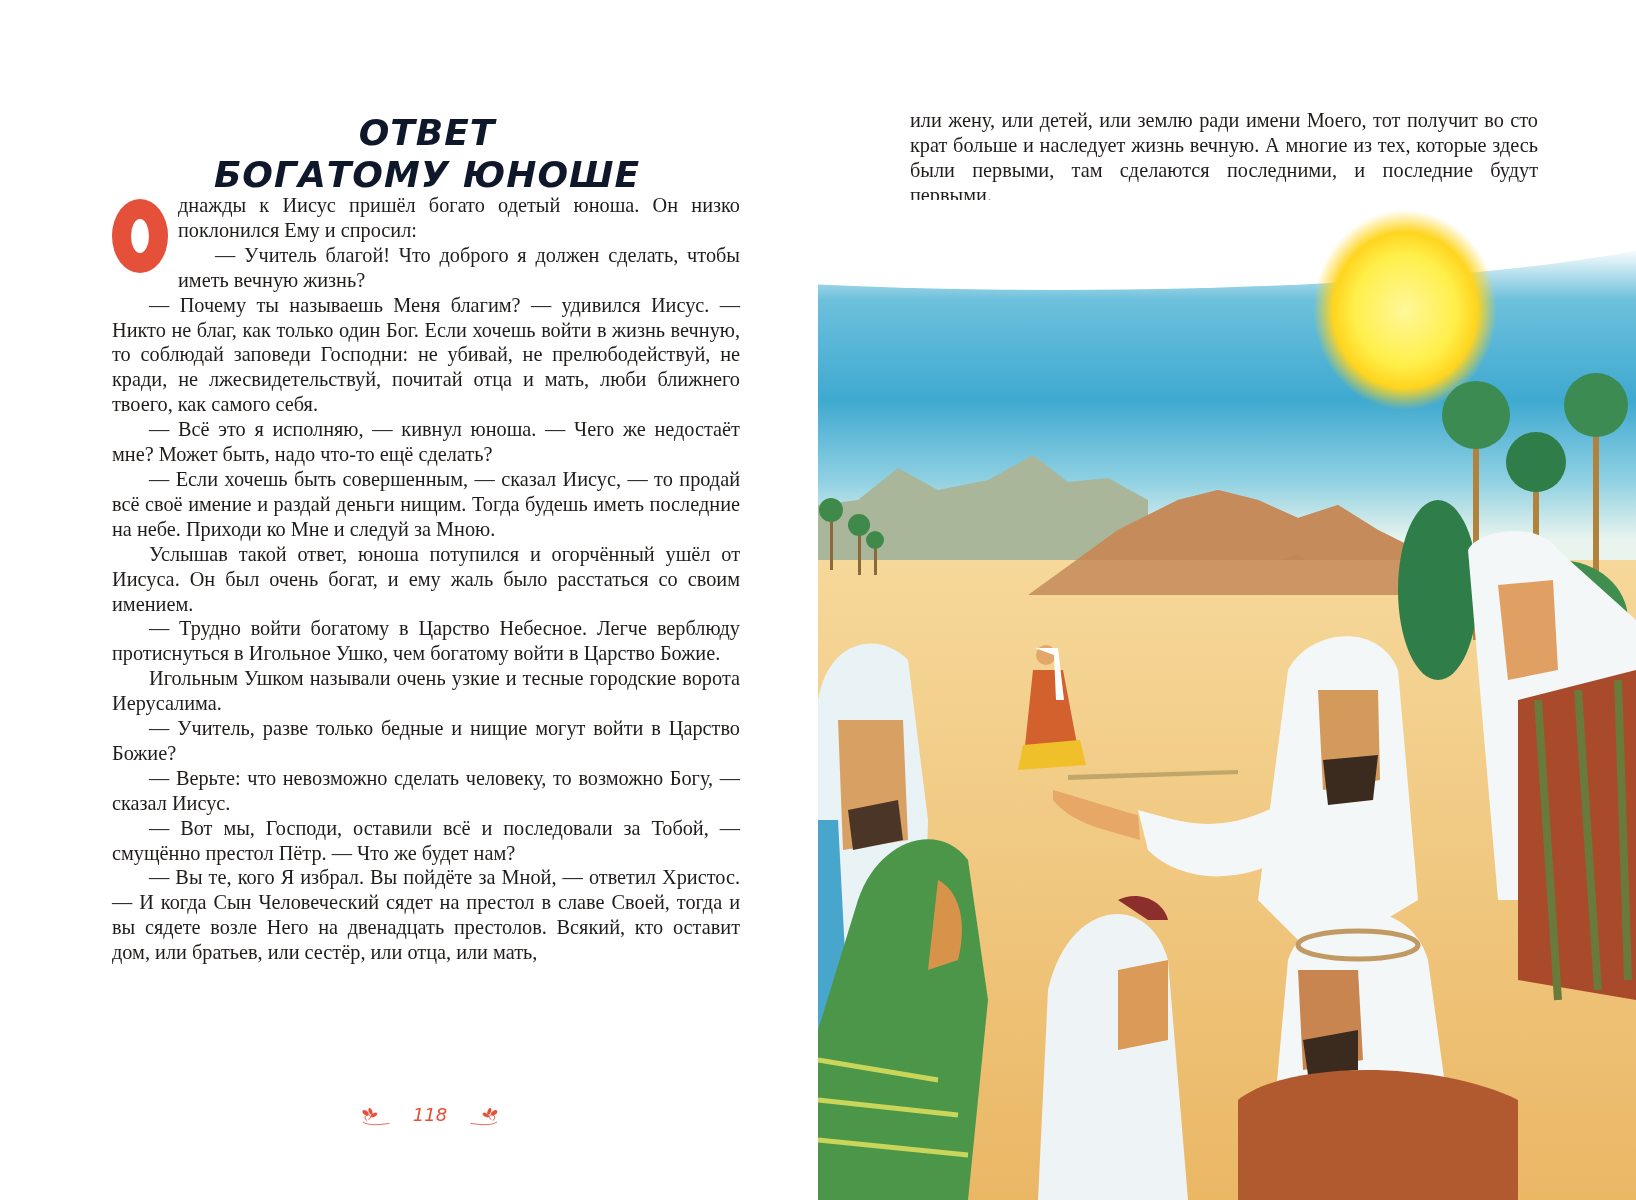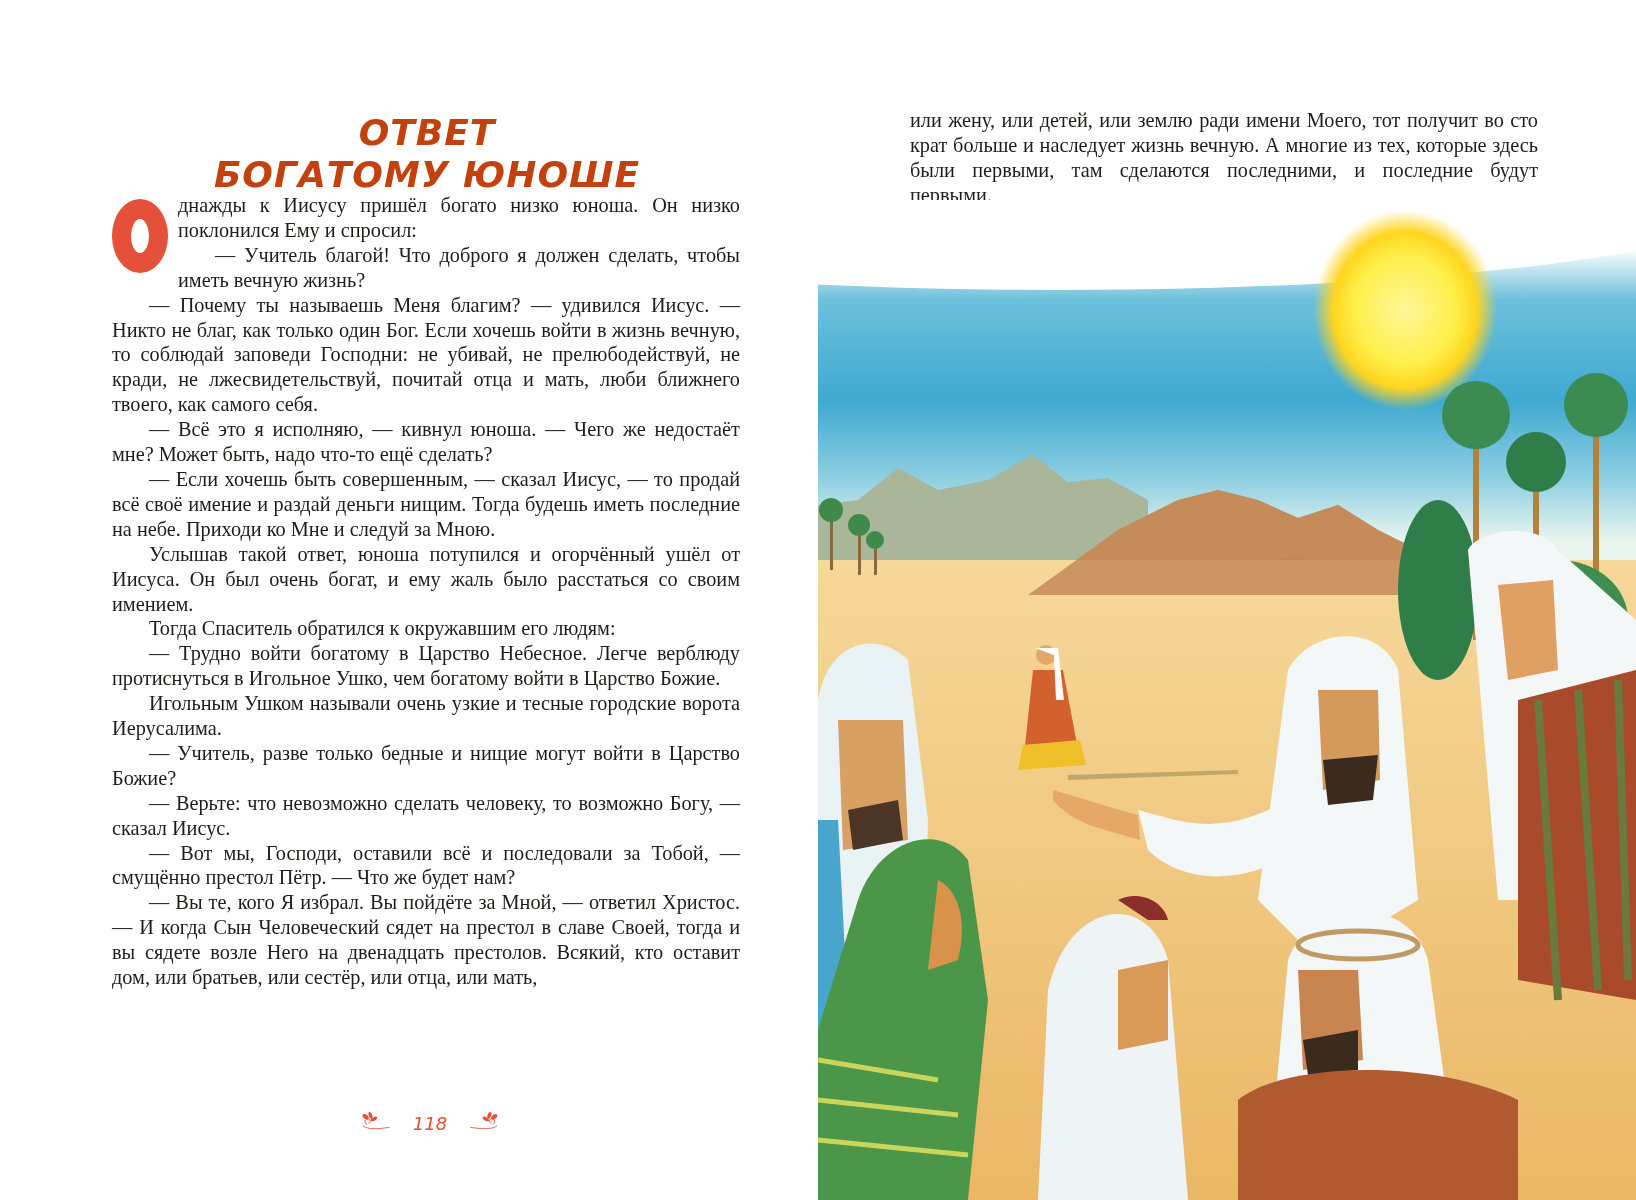--- a/index.html
+++ b/index.html
@@ -6,21 +6,21 @@
   body {
     width:1636px; height:1200px; background:#ffffff; position:relative; overflow:hidden;
     font-family: "Liberation Serif", "DejaVu Serif", serif; color:#1f1c1a;
   }
   .spread { position:absolute; inset:0; }
   .page-left { position:absolute; left:0; top:0; width:818px; height:1200px; background:#fff; }
   .page-right { position:absolute; left:818px; top:0; width:818px; height:1200px; background:#fff; }
 
   .title {
     position:absolute; left:112px; width:630px; top:88px; text-align:center;
-    color:#c2410c; font-family:"DejaVu Sans", "Liberation Sans", sans-serif;
+    color:#0f172a; font-family:"DejaVu Sans", "Liberation Sans", sans-serif;
     font-weight:bold; font-style:italic; font-size:36px; line-height:42px; letter-spacing:1px;
   }
   .title span { display:block; }
 
   .body-text {
     position:absolute; left:112px; top:193px; width:628px;
     font-size:20.3px; line-height:24.9px; text-align:justify; hyphens:manual;
   }
   .body-text p { margin:0; text-indent:37px; }
   .body-text p.first { text-indent:0; }
@@ -29,21 +29,21 @@
     background:#e4503a; border-radius:50% / 50%; position:relative;
   }
   .dropcap::after {
     content:""; position:absolute; left:19px; top:20px; width:18px; height:34px;
     background:#fff; border-radius:50%;
   }
   .dropcap .letter { position:absolute; width:1px; height:1px; overflow:hidden; clip:rect(0 0 0 0); }
 
   .folio {
     position:absolute; left:360px; top:1104px; width:140px; height:30px;
-    display:flex; align-items:flex-end; justify-content:center; gap:22px;
+    display:flex; align-items:flex-start; justify-content:center; gap:22px;
   }
   .folio .num {
     color:#e4503a; font-family:"DejaVu Sans", sans-serif; font-style:italic; font-size:18px;
   }
   .ornament { width:44px; height:26px; }
 
   .right-text {
     position:absolute; left:894px; top:92px; width:660px;
     font-size:20.3px; line-height:24.9px; text-align:justify;
   }
@@ -61,28 +61,27 @@
   <div class="page-left">
     <h1 class="title">
       <span>ОТВЕТ</span>
       <span>БОГАТОМУ ЮНОШЕ</span>
     </h1>
 
     <div class="body-text">
       <p class="first">
         <span class="dropcap">
             <span class="letter">О</span>
-          </span><span>днажды к Иисусу пришёл богато низко юноша. Он низко поклонился Ему и спросил:</span>
+          </span><span>днажды к Иисус пришёл богато одетый юноша. Он низко поклонился Ему и спросил:</span>
       </p>
       <p>— Учитель благой! Что доброго я должен сделать, чтобы иметь вечную жизнь?</p>
       <p>— Почему ты называешь Меня благим? — удивился Иисус. — Никто не благ, как только один Бог. Если хочешь войти в жизнь вечную, то соблюдай заповеди Господни: не убивай, не прелюбодей­ствуй, не кради, не лжесвидетельствуй, почитай отца и мать, люби ближнего твоего, как самого себя.</p>
       <p>— Всё это я исполняю, — кивнул юноша. — Чего же недостаёт мне? Может быть, надо что-то ещё сделать?</p>
       <p>— Если хочешь быть совершенным, — сказал Иисус, — то про­дай всё своё имение и раздай деньги нищим. Тогда будешь иметь последние на небе. Приходи ко Мне и следуй за Мною.</p>
       <p>Услышав такой ответ, юноша потупился и огорчённый ушёл от Иисуса. Он был очень богат, и ему жаль было расстаться со своим имением.</p>
-      <p>Тогда Спаситель обратился к окружавшим его людям:</p>
       <p>— Трудно войти богатому в Царство Небесное. Легче верблю­ду протиснуться в Игольное Ушко, чем богатому войти в Царство Божие.</p>
       <p>Игольным Ушком называли очень узкие и тесные городские во­рота Иерусалима.</p>
       <p>— Учитель, разве только бедные и нищие могут войти в Цар­ство Божие?</p>
       <p>— Верьте: что невозможно сделать человеку, то возможно Богу, — сказал Иисус.</p>
       <p>— Вот мы, Господи, оставили всё и последовали за Тобой, — смущённо престол Пётр. — Что же будет нам?</p>
       <p>— Вы те, кого Я избрал. Вы пойдёте за Мной, — ответил Христос. — И когда Сын Человеческий сядет на престол в славе Своей, тогда и вы сядете возле Него на двенадцать престолов. Вся­кий, кто оставит дом, или братьев, или сестёр, или отца, или мать,</p>
     </div>
 
     <div class="folio">
       <svg class="ornament" viewBox="0 0 44 26">

